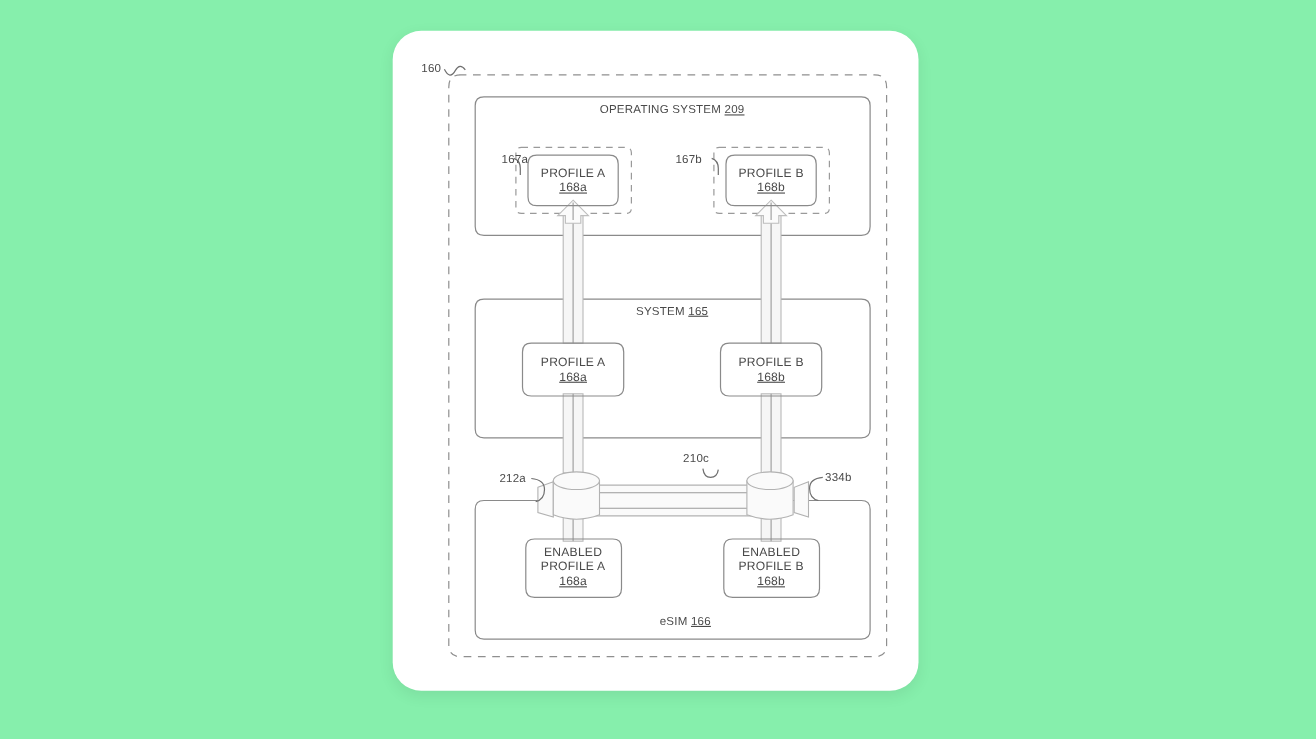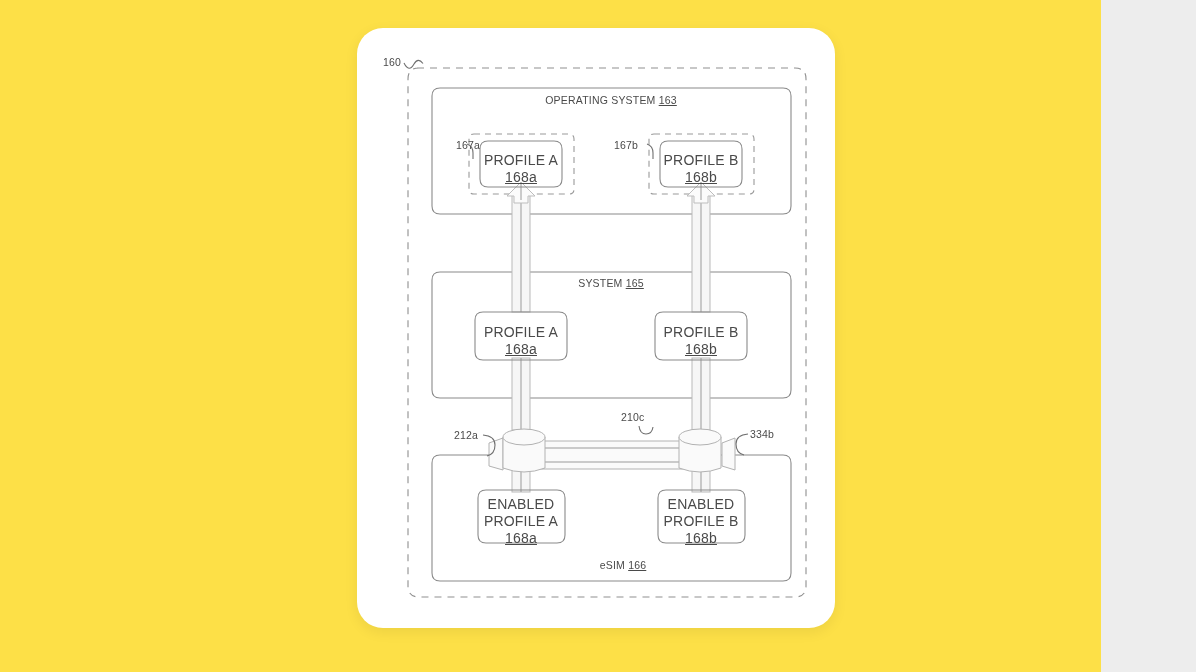--- a/index.html
+++ b/index.html
@@ -7,23 +7,23 @@
     padding: 0;
     background: #ededed;
     width: 1196px;
     height: 672px;
     overflow: hidden;
     font-family: "Liberation Sans", sans-serif;
   }
 
   #stage {
     position: relative;
-    width: 1101px;
+    width: 1196px;
     height: 672px;
-    background: #fde047;
+    background: #86efac;
   }
 
   
   #card {
     position: absolute;
     left: 357px;
     top: 28px;
     width: 478px;
     height: 600px;
     background: #ffffff;
@@ -51,21 +51,21 @@
     letter-spacing: 0.2px;
   }
   .lbl .u { text-decoration: underline; }
 
   .section-title {
     font-size: 10.5px;
     text-align: center;
   }
 
   .box-text {
-    font-size: 14px;
+    font-size: 11px;
     text-align: center;
     transform: translateX(-50%);
   }
 
   .ref {
     font-size: 10.5px;
     color: #4a4a4a;
   }
 </style>
 </head>
@@ -210,21 +210,21 @@
       <path class="st" d="M 666 490 L 737 490 Q 745 490 745 498 L 745 535 Q 745 543 737 543 L 666 543 Q 658 543 658 535 L 658 498 Q 658 490 666 490 Z" fill="#ffffff"></path>
     </g>
 
   </svg>
   </div>
 
   <div class="lbl ref" style="left:383px; top:56px;">160</div>
 
   <div class="lbl section-title" style="left:611px; top:94px; transform:translateX(-50%);">
     <span>OPERATING SYSTEM </span>
-    <span class="u">163</span>
+    <span class="u">209</span>
   </div>
 
   <div class="lbl ref" style="left:456px; top:139px;">167a</div>
   <div class="lbl ref" style="left:614px; top:139px;">167b</div>
 
   <div class="lbl box-text" style="left:521px; top:152px;">
     <div>PROFILE A</div>
     <div class="u">168a</div>
   </div>
 

